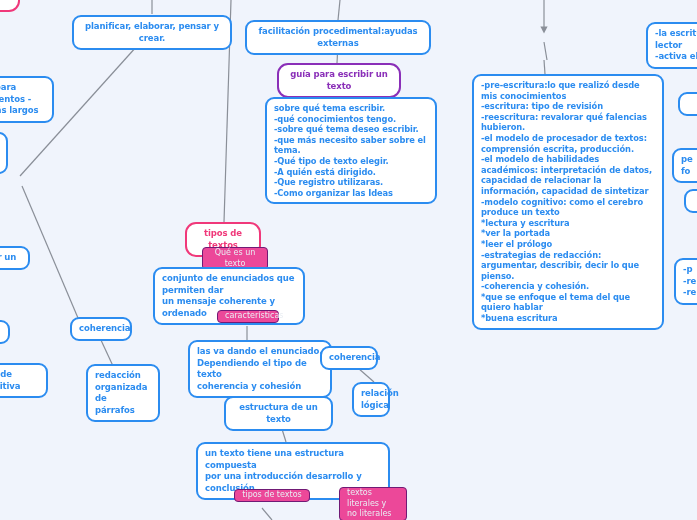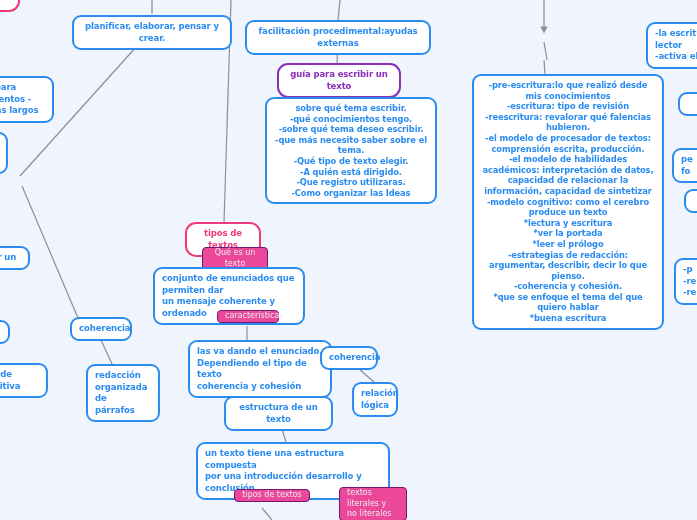--- a/index.html
+++ b/index.html
@@ -28,21 +28,21 @@
     letter-spacing:-0.1px;
   }
   .node.pink{border-color:#f0387a;color:#f0387a;border-radius:11px;}
   .node.purple{border-color:#8a2fb8;color:#8a2fb8;border-radius:11px;}
   .node.grey{
     background:#ec4899;border:1px solid #701a75;color:#e9edf3;
     font-weight:normal;border-radius:4px;font-size:8px;line-height:10.5px;
     padding:0 7px;letter-spacing:0;
   }
   .node.center{text-align:center;}
-  .node.big{font-size:8.3px;line-height:10.6px;text-align:center;}
+  .node.big{font-size:8.3px;line-height:10.6px;}
 </style>
 </head>
 <body>
 
 <div id="canvas">
 
   <svg class="links" viewBox="0 0 697 520" xmlns="http://www.w3.org/2000/svg">
     <g stroke="#8a8f98" stroke-width="1.2" fill="none">
 
       <line x1="340" y1="0" x2="338" y2="20"></line>
@@ -154,21 +154,21 @@
 un mensaje coherente y ordenado</div>
 
   <div class="node grey center" style="left:217px;top:310px;width:62px;">características</div>
 
   <div class="node" style="left:188px;top:340px;width:144px;">las va dando el enunciado.
 Dependiendo el tipo de texto
 coherencia y cohesión</div>
 
   <div class="node center" style="left:320px;top:346px;width:58px;">coherencia</div>
 
-  <div class="node" style="left:352px;top:382px;width:46px;">relación
+  <div class="node" style="left:352px;top:382px;width:38px;">relación
 lógica</div>
 
   <div class="node center" style="left:70px;top:317px;width:62px;">coherencia</div>
 
   <div class="node" style="left:86px;top:364px;width:74px;">redacción
 organizada de
 párrafos</div>
 
   <div class="node center" style="left:224px;top:396px;width:109px;">estructura de un texto</div>
 

